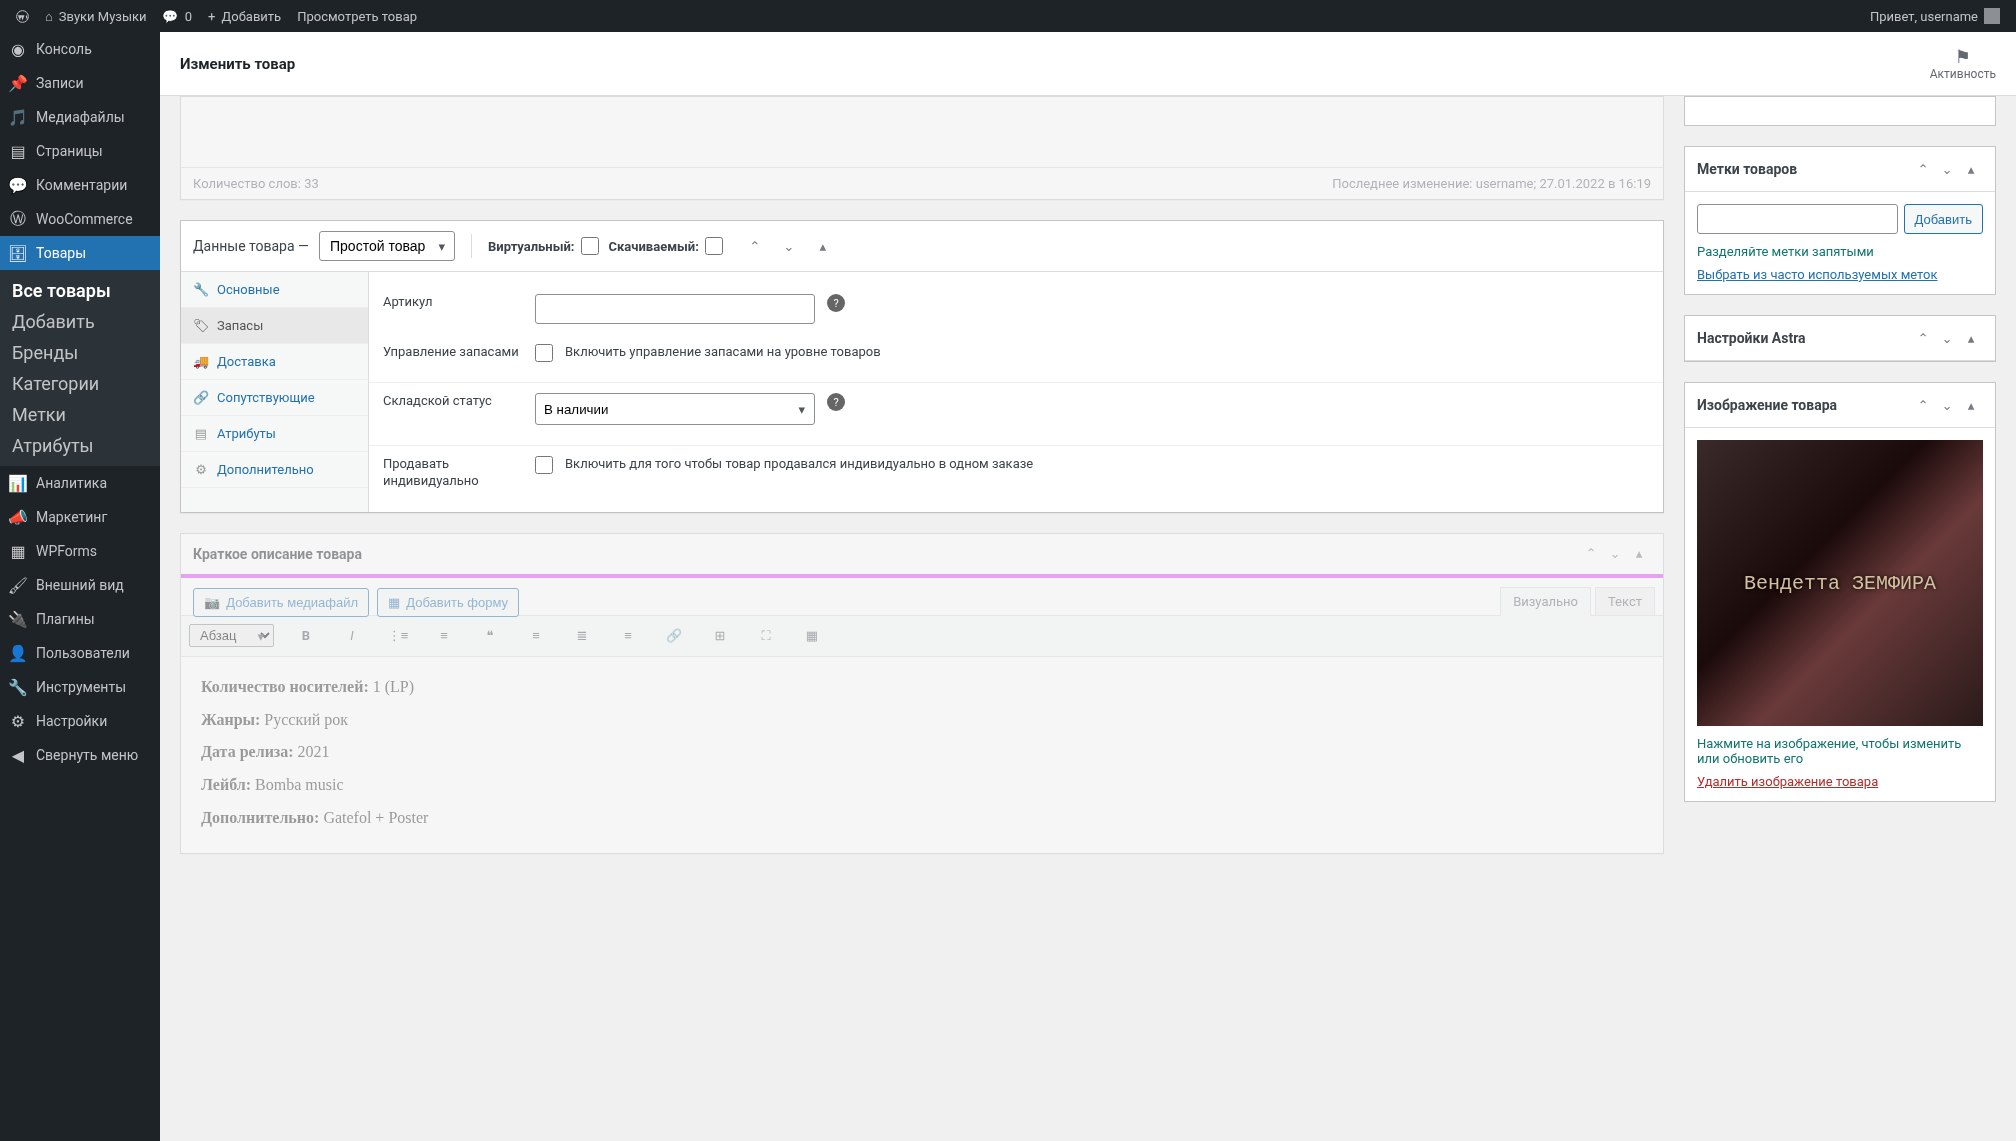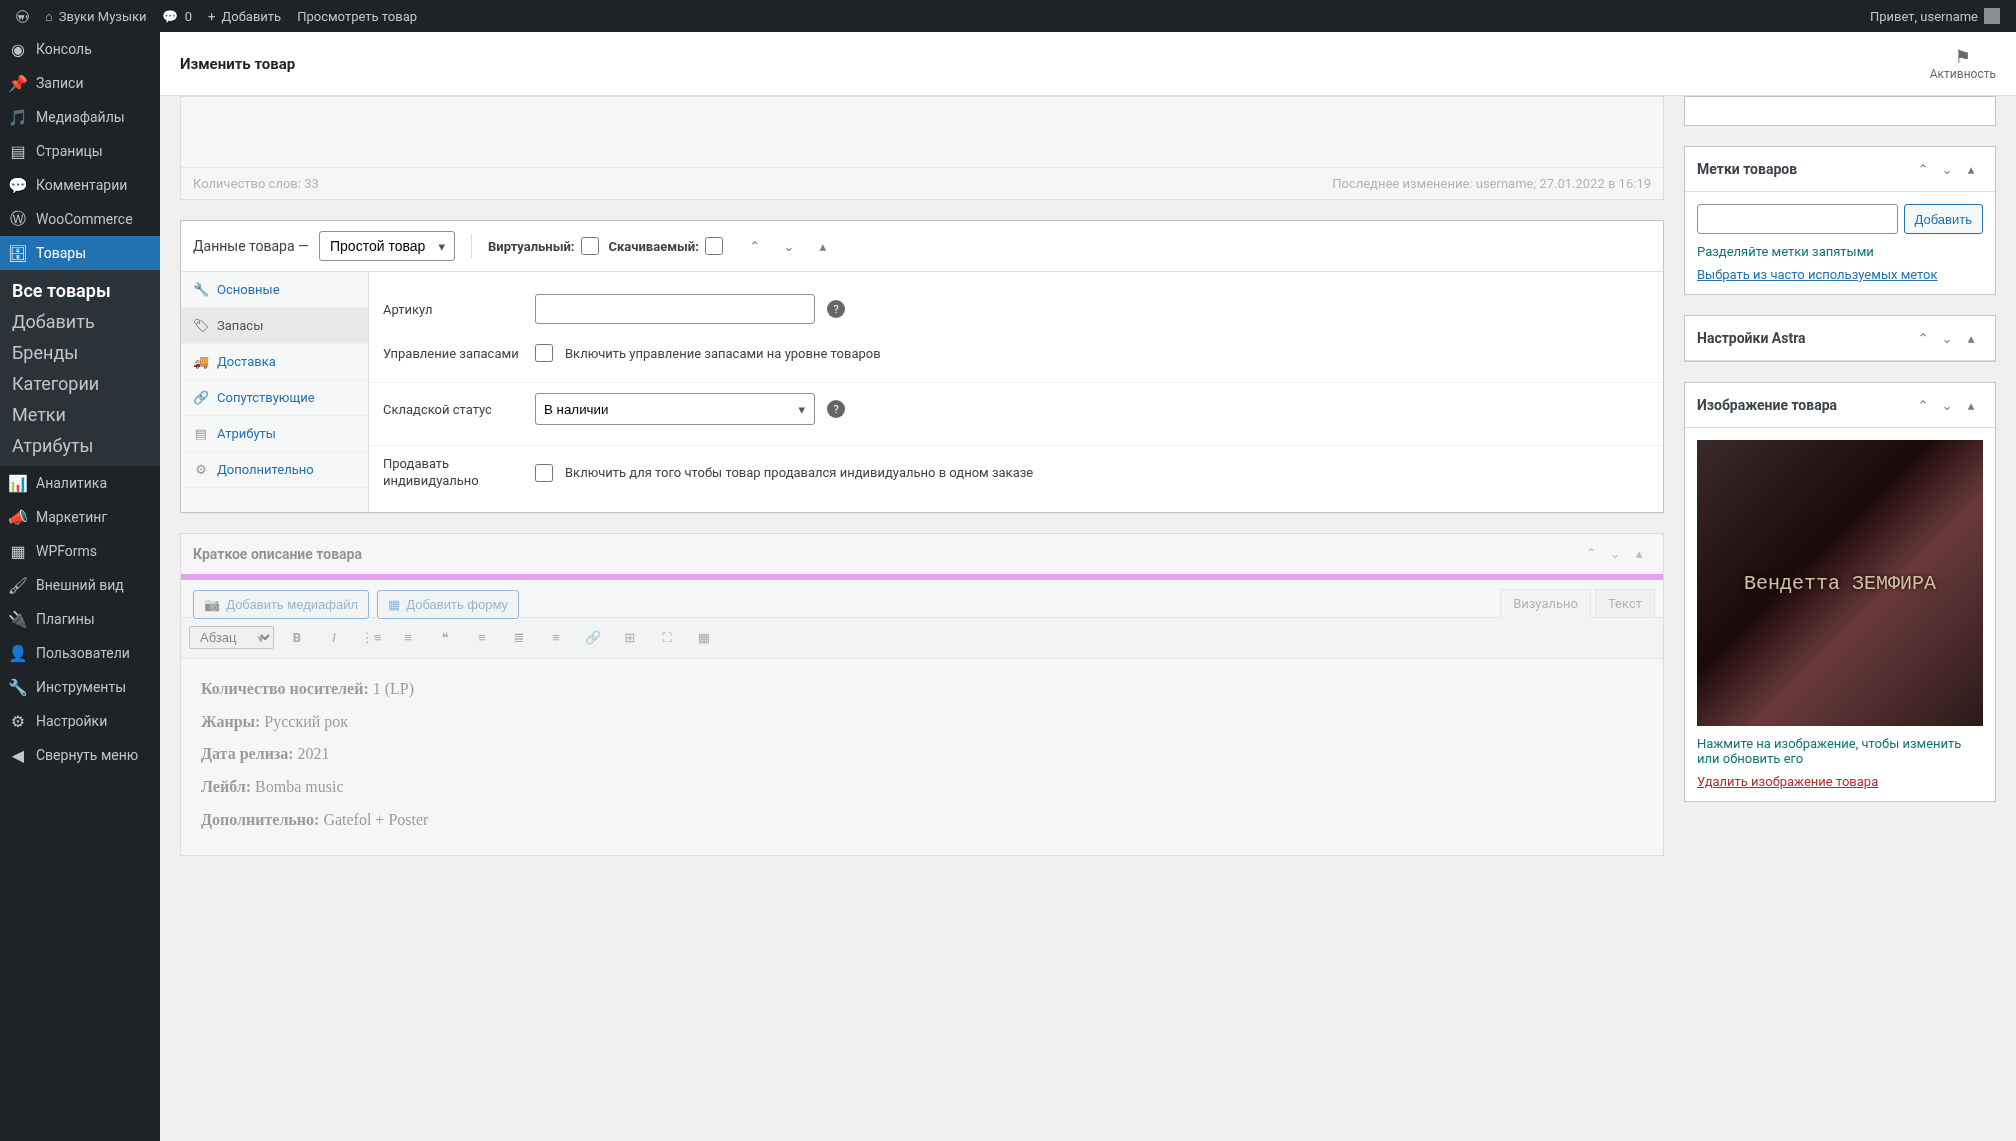--- a/index.html
+++ b/index.html
@@ -20,21 +20,21 @@
 .page-header h1{font-size:15px;font-weight:700;color:#1d2327}
 .page-header .spacer{flex:1}
 .page-header .activity{text-align:center;color:#646970;font-size:12px;cursor:pointer}
 .page-header .activity .flag{font-size:18px;display:block}
 .content-area{padding:0 20px 20px;display:flex;gap:20px}
 .main-col{flex:1;min-width:0}
 .side-col{width:312px}
 .postbox{background:#fff;border:1px solid #c3c4c7;margin-bottom:20px;box-shadow:0 1px 1px rgba(0,0,0,.04)}
 .dimmed .postbox{opacity:.45;pointer-events:none}
 .postbox.focus{opacity:1!important;pointer-events:auto!important;position:relative;z-index:5}
-.postbox-header{display:flex;align-items:center;padding:8px 12px;border-bottom:6px solid #d946ef}
+.postbox-header{display:flex;align-items:center;padding:8px 12px;border-bottom:4px solid #d946ef}
 .postbox-header h2{font-size:14px;font-weight:700;color:#1d2327}
 .postbox-header .spacer{flex:1}
 .handle-btn{width:24px;height:24px;display:flex;align-items:center;justify-content:center;cursor:pointer;color:#787c82;border:1px solid transparent;background:none}
 .editor-status{display:flex;padding:8px 12px;font-size:13px;color:#646970;border-top:1px solid #dcdcde}
 .editor-status .spacer{flex:1}
 .product-data-header{display:flex;align-items:center;padding:10px 12px;border-bottom:1px solid #dcdcde;gap:10px}
 .product-data-header .title{font-size:14px;font-weight:400}
 .product-data-header select{padding:6px 28px 6px 10px;border:1px solid #8c8f94;border-radius:3px;font-size:14px;background:#fff;appearance:none;-webkit-appearance:none}
 .select-wrap{position:relative;display:inline-block}
 .select-wrap::after{content:"▾";position:absolute;right:10px;top:50%;transform:translateY(-50%);pointer-events:none;color:#50575e}
@@ -42,33 +42,33 @@
 .product-data-header label{display:flex;align-items:center;gap:6px;font-size:13px;font-weight:700}
 .wc-tabs{display:flex}
 .wc-tabs-nav{width:188px;background:#f6f7f7;border-right:1px solid #dcdcde}
 .wc-tabs-nav .tab{display:flex;align-items:center;gap:8px;padding:10px 12px;cursor:pointer;border-bottom:1px solid #eee;font-size:13px}
 .wc-tabs-nav .tab.active{background:#e8e8e8;color:#555}
 .wc-tabs-nav .tab:not(.active){color:#2271b1}
 .wc-tabs-nav .tab .tabicon{width:16px;text-align:center;color:#999}
 .wc-tabs-nav .tab.active .tabicon{color:#555}
 .wc-tabs-nav .tab:not(.active) .tabicon{color:#999}
 .wc-tabs-panel{flex:1;padding:12px 0}
-.form-row{display:flex;align-items:center;padding:10px 14px;gap:12px}
+.form-row{display:flex;padding:10px 14px;gap:12px}
 .form-row.bordered{border-bottom:1px solid #eee;padding-bottom:20px}
 .form-row .lbl{width:140px;font-size:13px;color:#3c434a}
 .form-row input[type=text]{width:280px;padding:4px 8px;border:1px solid #8c8f94;border-radius:3px;height:30px}
 .form-row .help{width:18px;height:18px;border-radius:50%;background:#666;color:#fff;font-size:11px;display:flex;align-items:center;justify-content:center;cursor:help}
 .form-row select{width:280px;padding:4px 8px;border:1px solid #8c8f94;border-radius:3px;height:32px;background:#fff;appearance:none;-webkit-appearance:none}
 input[type=checkbox]{width:18px;height:18px;border:1px solid #8c8f94;border-radius:3px}
 .short-desc-toolbar{display:flex;gap:8px;padding:10px 12px 0}
 .media-btn{display:flex;align-items:center;gap:6px;padding:6px 10px;border:1px solid #2271b1;color:#2271b1;background:#f6f7f7;border-radius:3px;cursor:pointer;font-size:13px}
 .editor-tabs{display:flex;justify-content:flex-end;border-bottom:1px solid #dcdcde;padding:0 8px;gap:4px;margin-top:-30px}
 .editor-tabs .etab{padding:6px 12px;border:1px solid #dcdcde;border-bottom:none;background:#f0f0f1;cursor:pointer;font-size:13px;color:#646970}
 .editor-tabs .etab.active{background:#f6f7f7;border-bottom:1px solid #f6f7f7;margin-bottom:-1px}
-.tinymce-toolbar{display:flex;align-items:center;gap:9px;padding:6px 8px;background:#f6f7f7;border-bottom:1px solid #dcdcde}
+.tinymce-toolbar{display:flex;align-items:center;gap:18px;padding:6px 8px;background:#f6f7f7;border-bottom:1px solid #dcdcde}
 .tinymce-toolbar select{padding:2px 20px 2px 6px;border:1px solid #8c8f94;border-radius:2px;font-size:13px}
 .tinymce-toolbar .tbtn{width:28px;height:28px;display:flex;align-items:center;justify-content:center;cursor:pointer;color:#50575e;border-radius:2px}
 .editor-content{padding:16px 20px;font-family:Georgia,serif;font-size:16px;line-height:1.8;color:#333}
 .editor-content p{margin-bottom:4px}
 .sidebox{background:#fff;border:1px solid #c3c4c7;margin-bottom:20px}
 .sidebox-header{display:flex;align-items:center;padding:10px 12px;border-bottom:1px solid #dcdcde}
 .sidebox-header h2{font-size:14px;font-weight:700}
 .sidebox-header .spacer{flex:1}
 .sidebox-body{padding:12px}
 .tag-input-row{display:flex;gap:6px;margin-bottom:10px}

